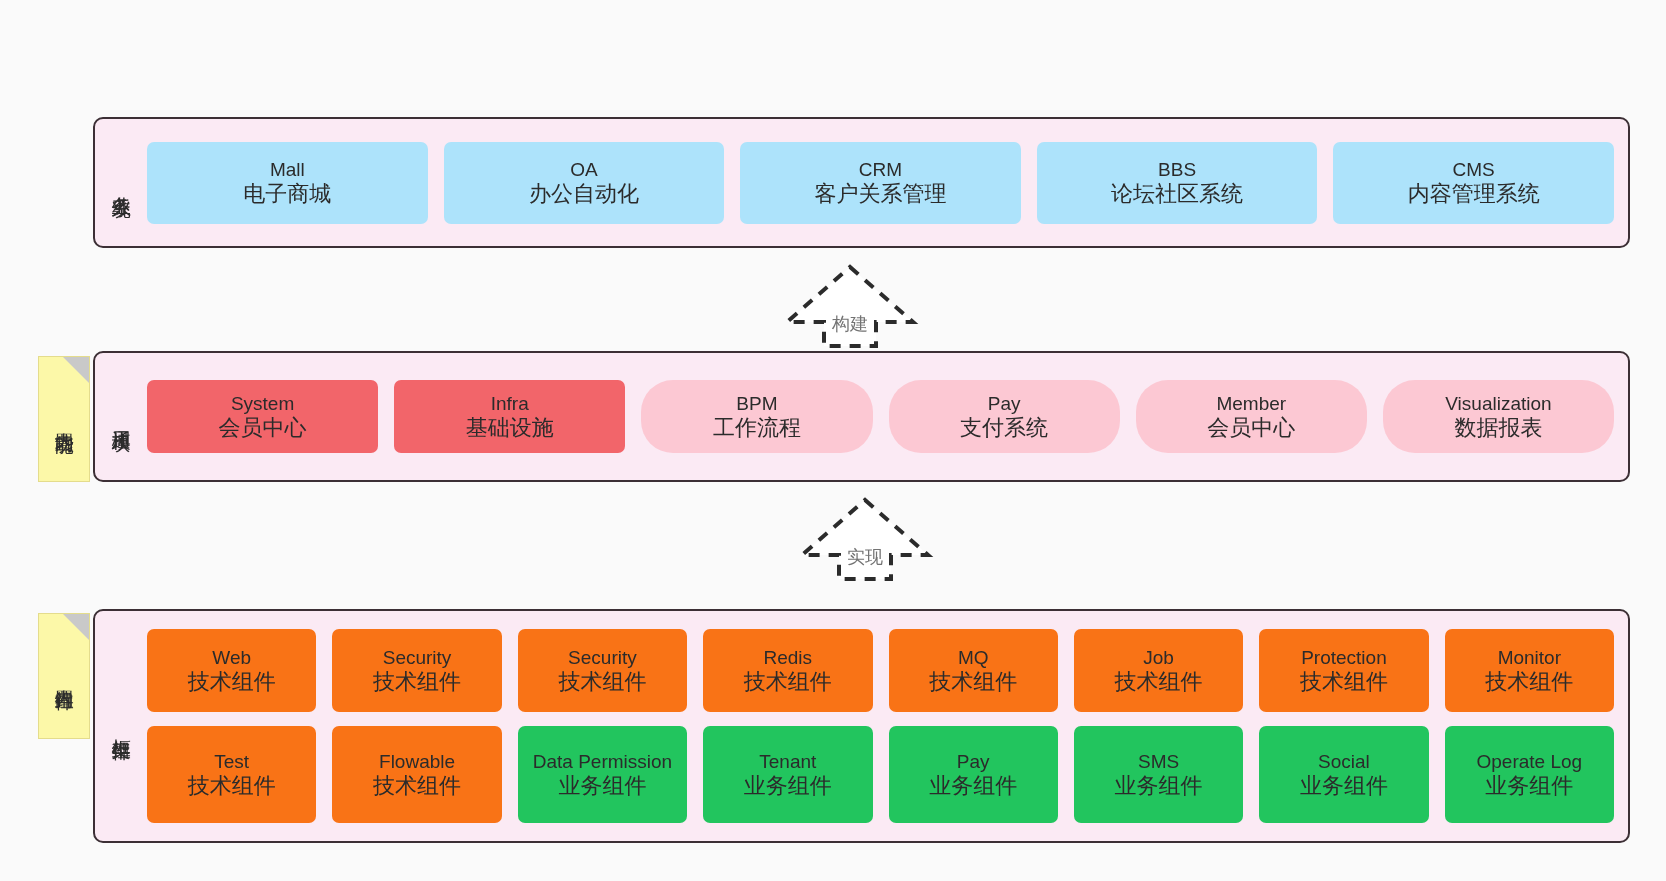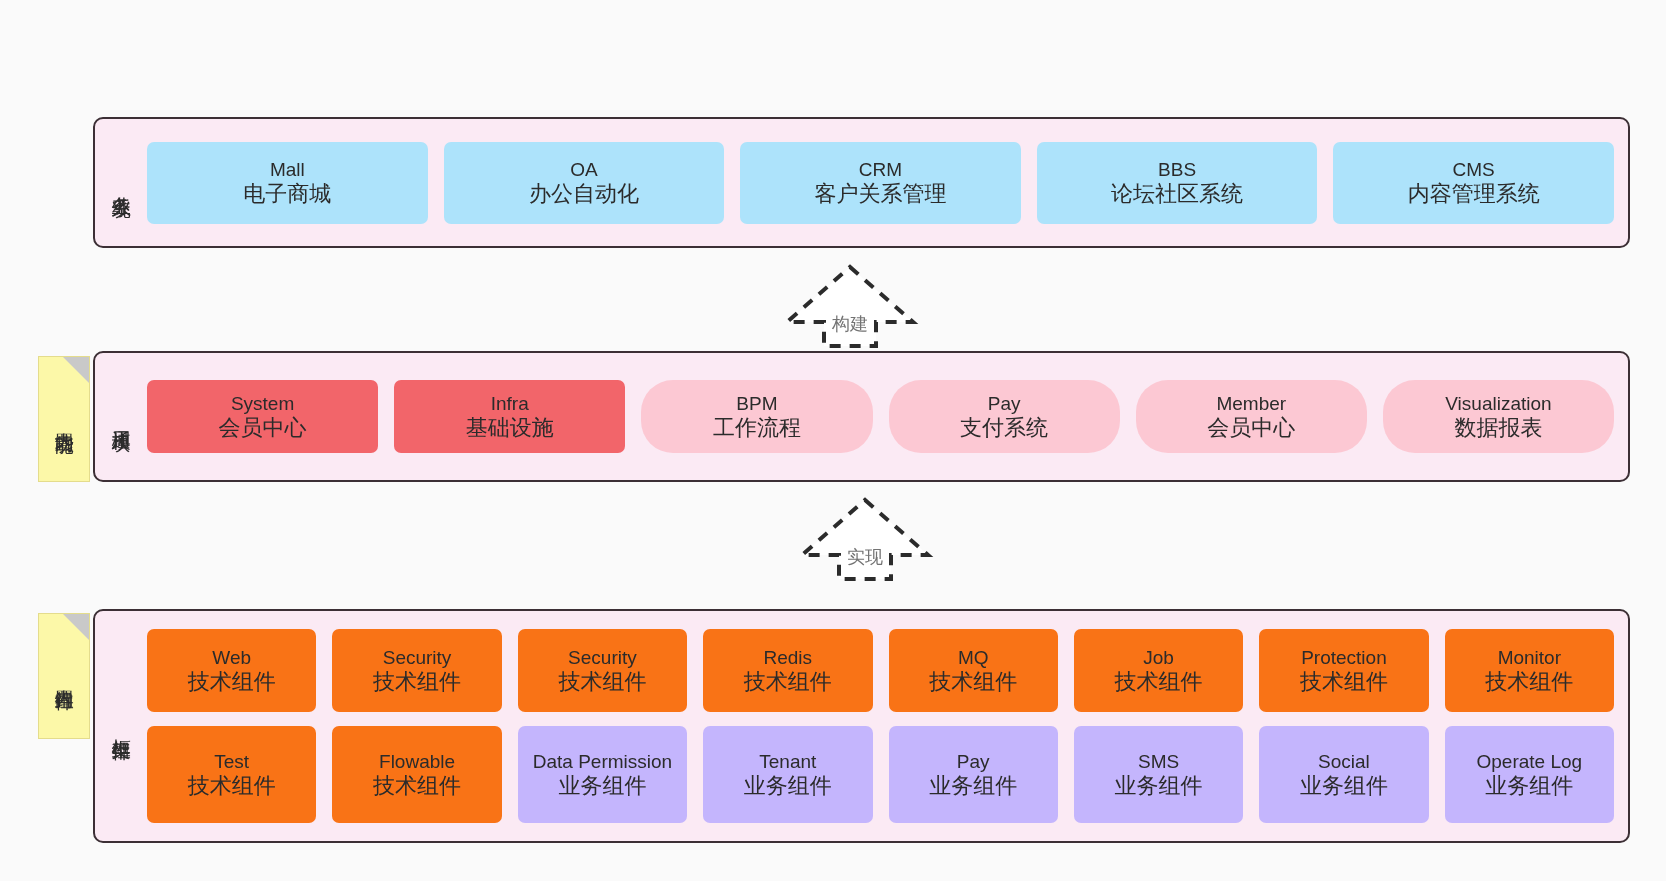--- a/index.html
+++ b/index.html
@@ -82,21 +82,21 @@
   .card .t2 {
     font-size: 22px;
     line-height: 1.22;
     color: #2b2b2b;
   }
 
   .c-blue       { background: #ade3fb; }
   .c-red        { background: #f2656a; }
   .c-pink       { background: #fcc8d3; border-radius: 32px; }
   .c-green      { background: #f97316; }
-  .c-lightgreen { background: #c4b5fd; }
+  .c-lightgreen { background: #22c55e; }
 
   
   .note {
     position: absolute;
     background: #fcf8a8;
     border: 1px solid #e4dc8c;
     box-sizing: border-box;
     display: flex;
     align-items: center;
     justify-content: center;

